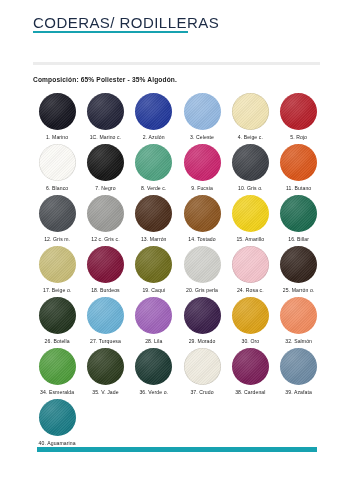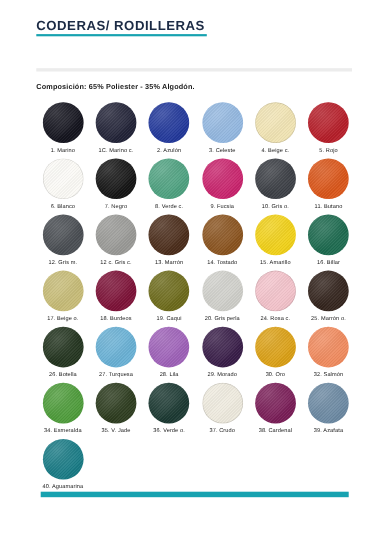--- a/index.html
+++ b/index.html
@@ -22,22 +22,22 @@
 
   
   .header {
     position: absolute;
     left: 33px;
     top: 17px;
     width: 290px;
   }
   .title-line {
     color: #1c2b45;
-    font-size: 12px;
-    font-weight: bold;
+    font-size: 15px;
+    font-weight: normal;
     letter-spacing: 0.45px;
     line-height: 12.6px;
     white-space: nowrap;
   }
   .title-underline {
     width: 155px;
     height: 2px;
     background: #17a2b0;
     margin-top: 1.5px;
   }

